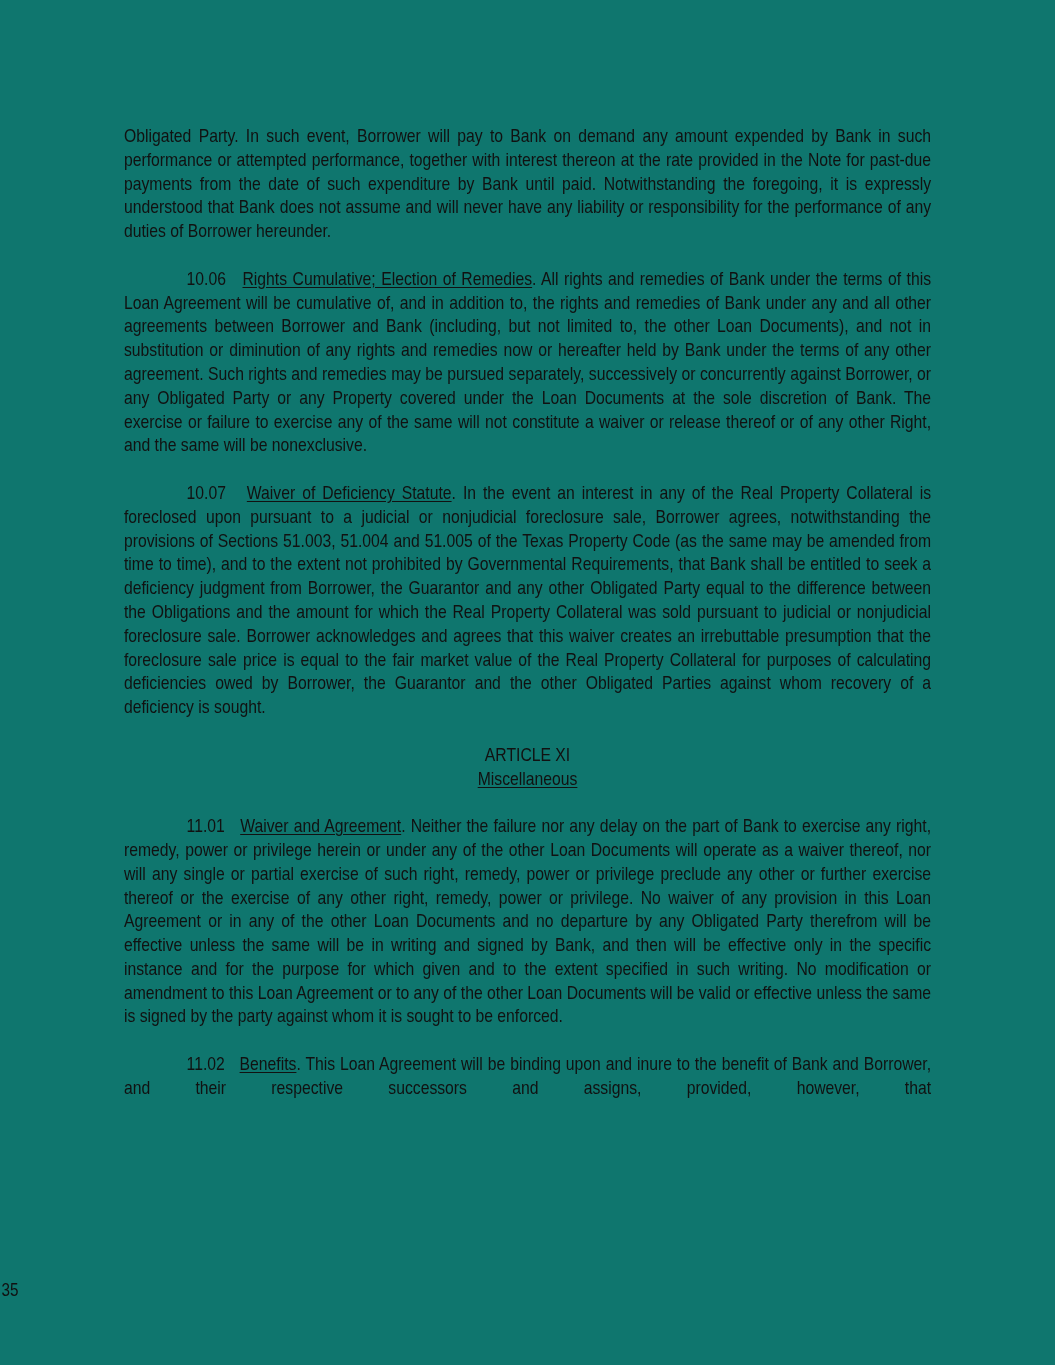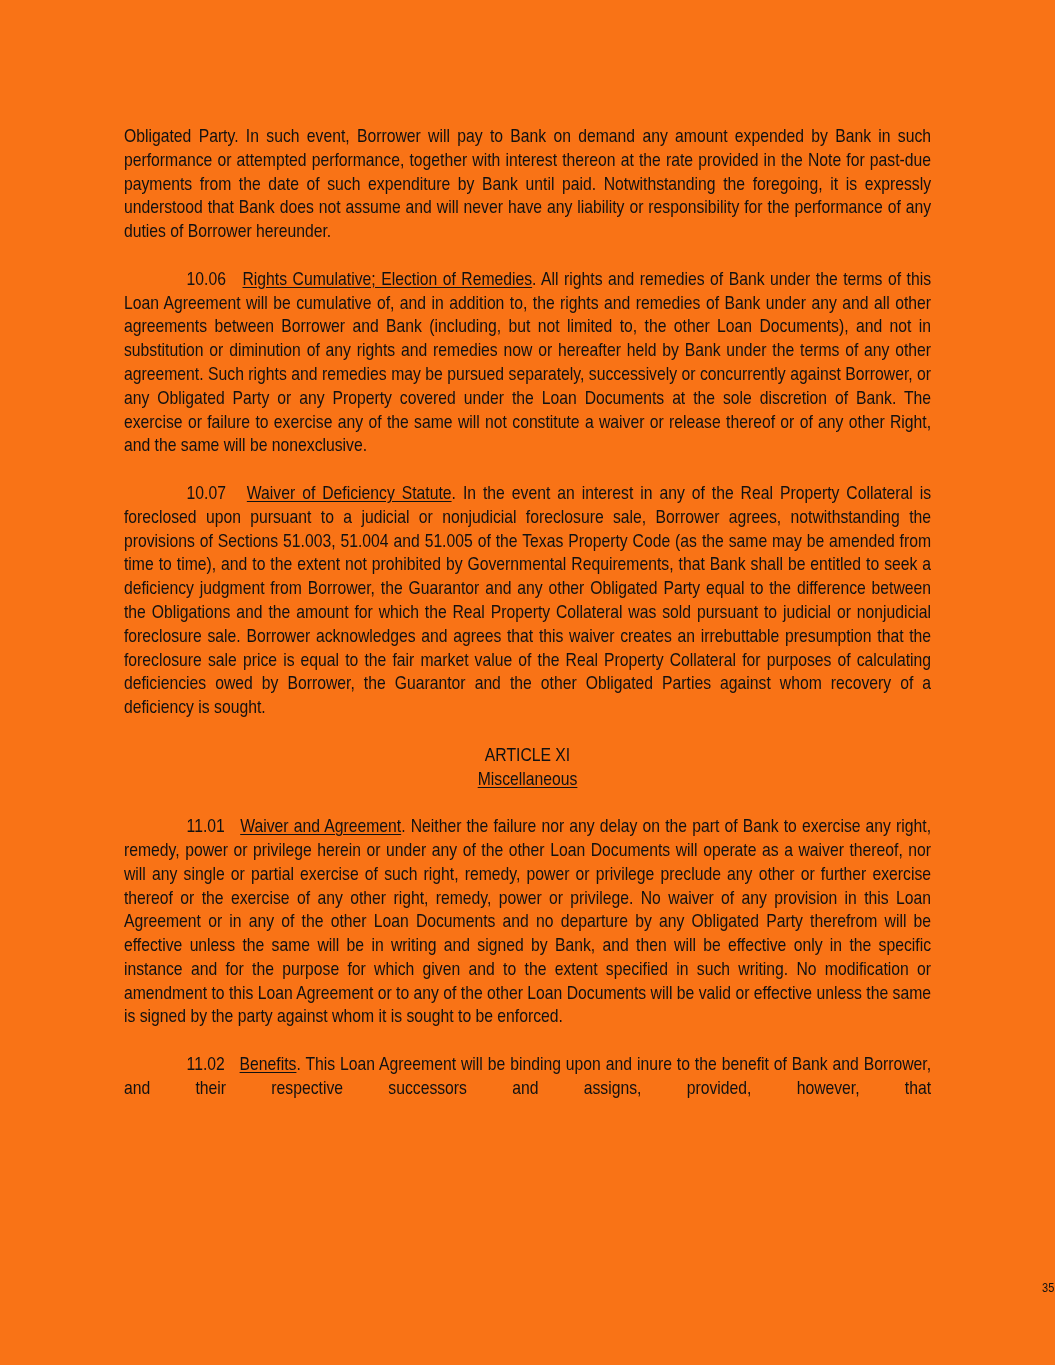--- a/index.html
+++ b/index.html
@@ -1,39 +1,39 @@
 <!DOCTYPE html>
 <html><head>
 <meta charset="utf-8">
 <style>
   html, body { margin: 0; padding: 0; background: #ffffff; }
   body { width: 1055px; height: 1365px; position: relative; overflow: hidden; }
   .page {
-    position: absolute; left: 0; top: 0; width: 1055px; height: 1365px; background: #f97316;
+    position: absolute; left: 0; top: 0; width: 1055px; height: 1365px; background: #0f766e;
   }
   .content {
     position: absolute; left: 124px; top: 124px;
     width: 954px;
     transform: scaleX(0.846); transform-origin: 0 0;
     font-family: "Liberation Sans", sans-serif;
     font-size: 18.6px; line-height: 23.8px; color: #111111;
   }
   .para { text-align: justify; margin: 0; }
   .para.indent .num { display: inline-block; margin-left: 74px; }
   .gap { height: 23.8px; }
   .heading-title { text-decoration: underline; text-underline-offset: 2px; }
   .article {
     text-align: center; margin: 0;
   }
   .article-title { font-family: "Liberation Sans", sans-serif; display: block; }
   .article-sub { text-decoration: underline; text-underline-offset: 2px; display: block; }
   .page-number {
     position: absolute; left: 0; width: 1055px; top: 1280px;
-    text-align: right;
-    font-family: "Liberation Sans", sans-serif; font-size: 13px; color: #111111;
+    text-align: left;
+    font-family: "Liberation Sans", sans-serif; font-size: 18px; color: #111111;
   }
   .page-number span { display: inline-block; transform: scaleX(0.846); }
 </style>
 </head>
 <body>
 
 <div class="page">
   <div class="content">
 
     <p class="para">Obligated Party.  In such event, Borrower will pay to Bank on demand any amount expended by Bank in such performance or attempted performance, together with interest thereon at the rate provided in the Note for past-due payments from the date of such expenditure by Bank until paid.  Notwithstanding the foregoing, it is expressly understood that Bank does not assume and will never have any liability or responsibility for the performance of any duties of Borrower hereunder.</p>

